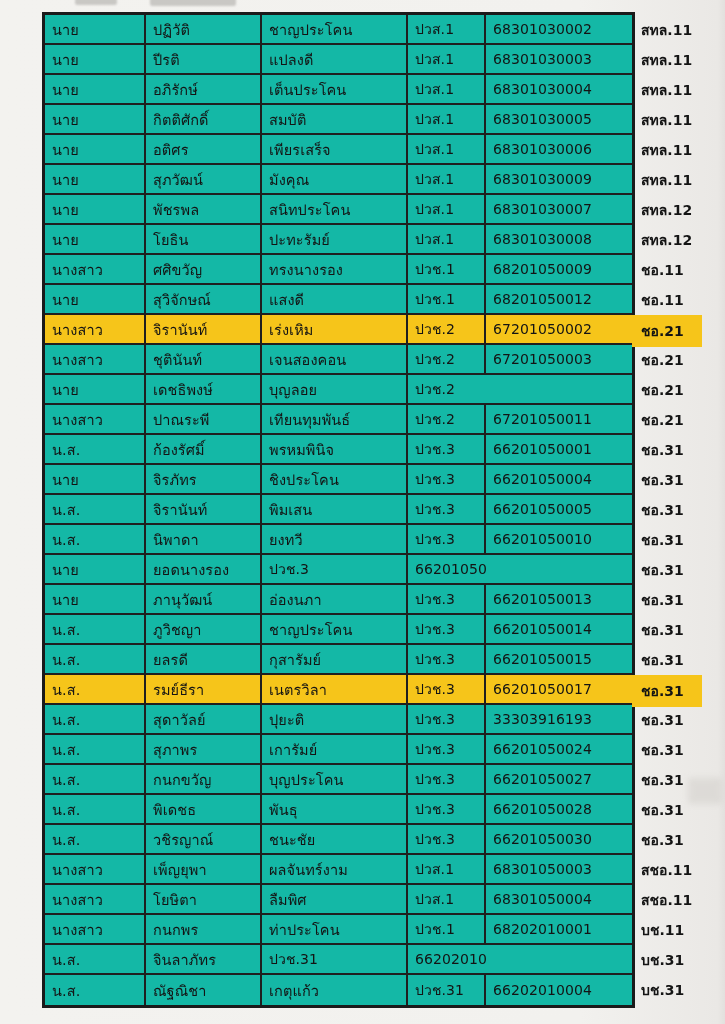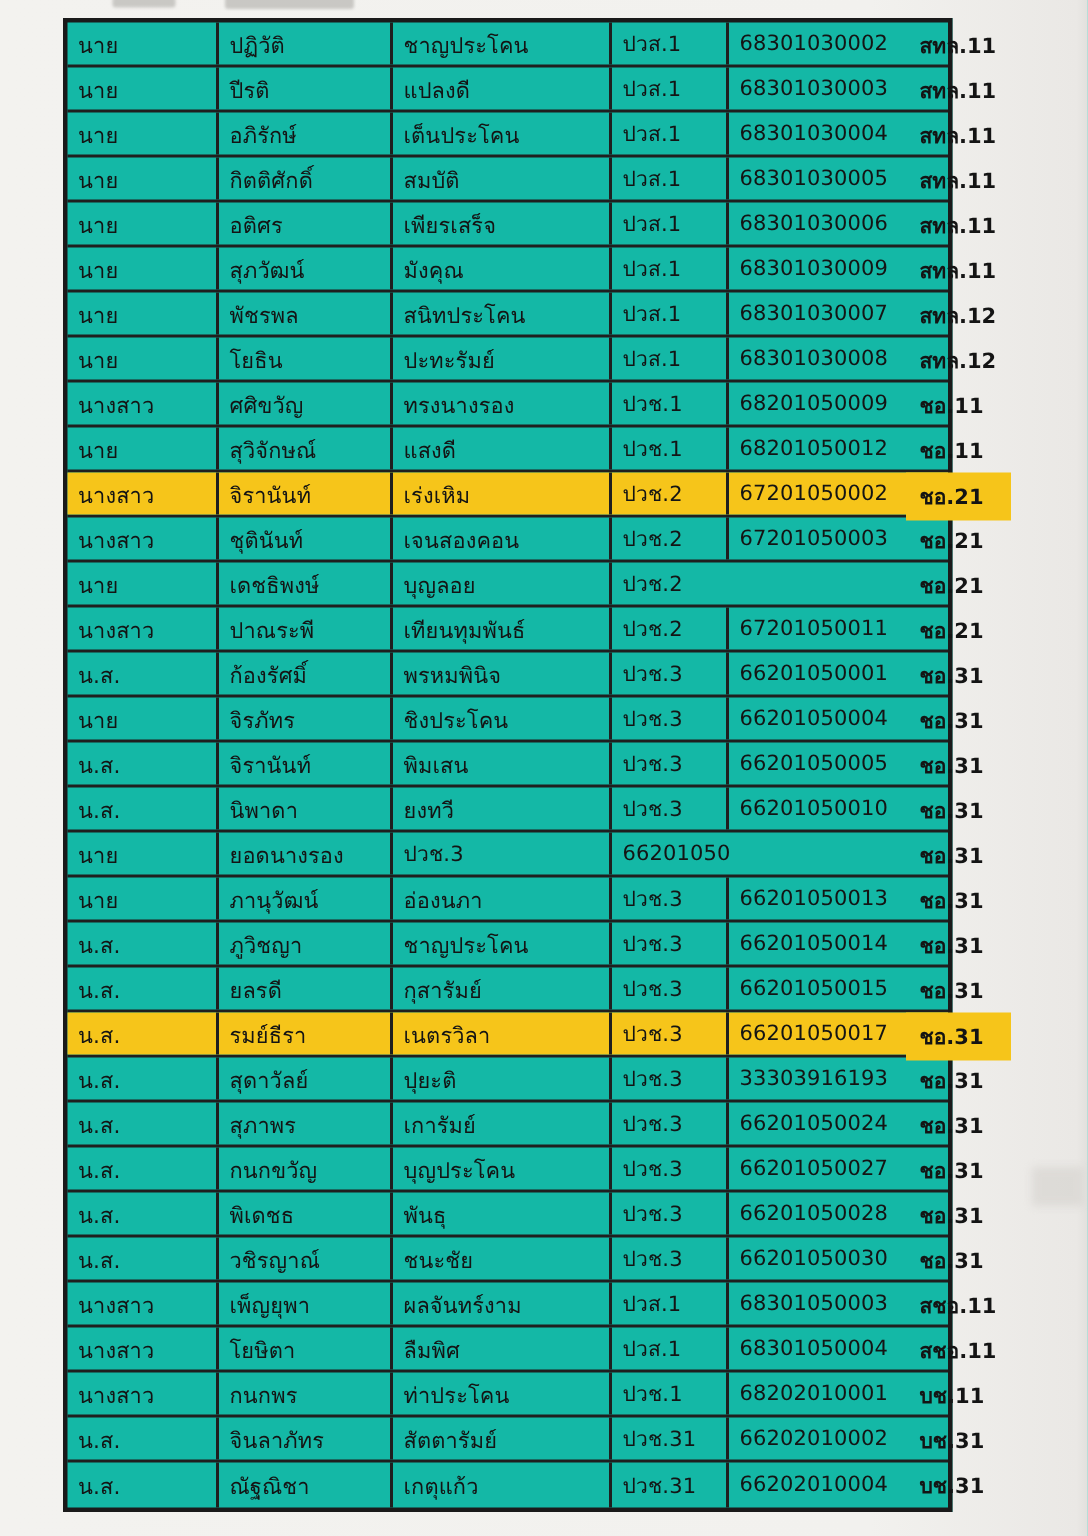--- a/index.html
+++ b/index.html
@@ -64,21 +64,21 @@
     letter-spacing: 0.1px;
     white-space: nowrap;
     overflow: hidden;
   }
   .cell:last-child { border-right: none; }
   .c-level, .c-id { font-size: 14px; }
   .row.hl .cell { background: var(--hl, #f6c51a); }
 
   .codes {
     position: absolute;
-    left: 604px;
+    left: 632px;
     top: 15px;
     width: 70px;
     text-align: right;
   }
   .code-item {
     height: 30px;
     box-sizing: border-box;
     display: flex;
     align-items: center;
     padding-left: 9px;
@@ -312,21 +312,20 @@
       <div class="row">
     <div class="cell c-title">นางสาว</div>
     <div class="cell c-first">กนกพร</div>
     <div class="cell c-last">ท่าประโคน</div>
     <div class="cell c-level">ปวช.1</div>
     <div class="cell c-id">68202010001</div>
   </div>
       <div class="row">
     <div class="cell c-title">น.ส.</div>
     <div class="cell c-first">จินลาภัทร</div>
-    <div class="cell c-last">สัตตารัมย์</div>
     <div class="cell c-level">ปวช.31</div>
     <div class="cell c-id">66202010002</div>
   </div>
       <div class="row">
     <div class="cell c-title">น.ส.</div>
     <div class="cell c-first">ณัฐณิชา</div>
     <div class="cell c-last">เกตุแก้ว</div>
     <div class="cell c-level">ปวช.31</div>
     <div class="cell c-id">66202010004</div>
   </div>

